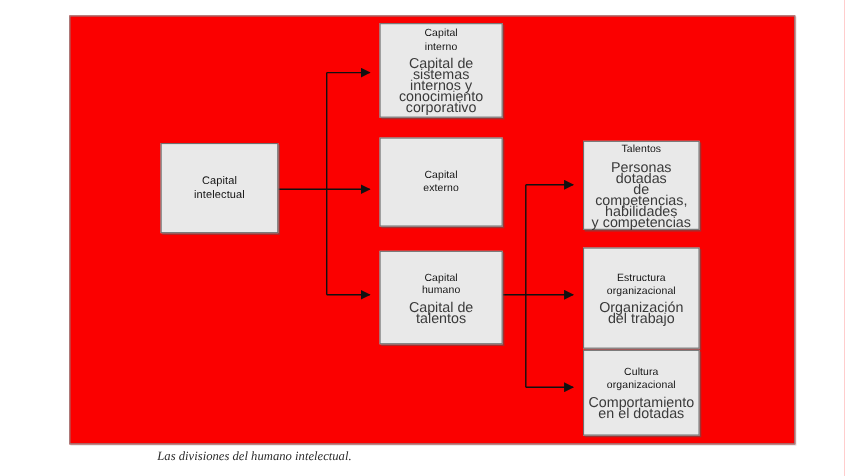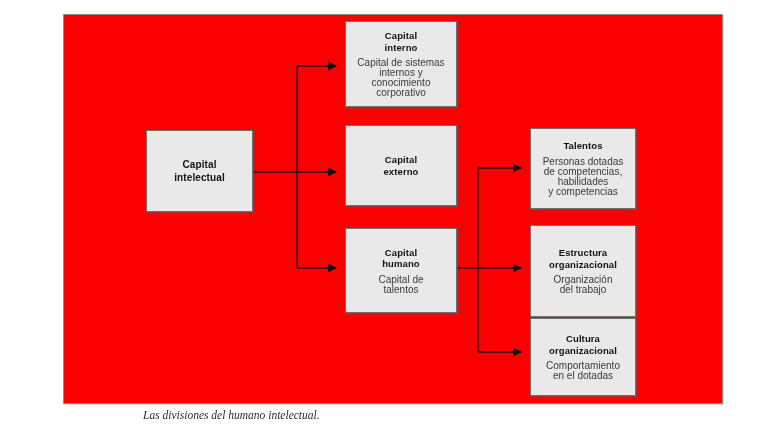--- a/index.html
+++ b/index.html
@@ -34,29 +34,29 @@
     box-sizing:border-box;
     box-shadow:1.5px 1.5px 0 rgba(90,90,90,.55);
     display:flex;
     flex-direction:column;
     align-items:center;
     justify-content:center;
     text-align:center;
     padding:4px 5px;
   }
   .node .title{
-    font-weight:bold;
+    font-weight:normal;
     color:#121212;
     font-size:9.5px;
     line-height:11.5px;
     letter-spacing:.1px;
   }
   .node .desc{
     color:#3a3a3a;
-    font-size:10px;
+    font-size:13px;
     line-height:10px;
     margin-top:5px;
   }
 
   
   #node-capital-intelectual{left:146px;top:130px;width:107px;height:82px;}
   #node-capital-intelectual .title{font-size:10px;line-height:13px;}
 
   #node-capital-interno{left:345px;top:21px;width:112px;height:86px;}
   #node-capital-externo{left:345px;top:125px;width:112px;height:81px;}

